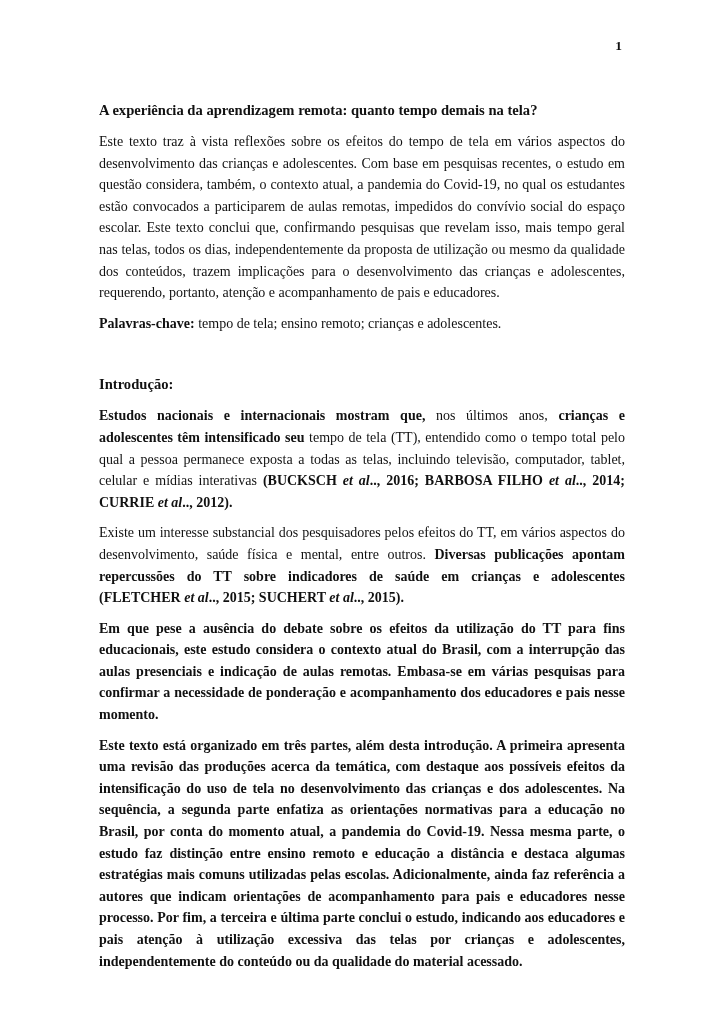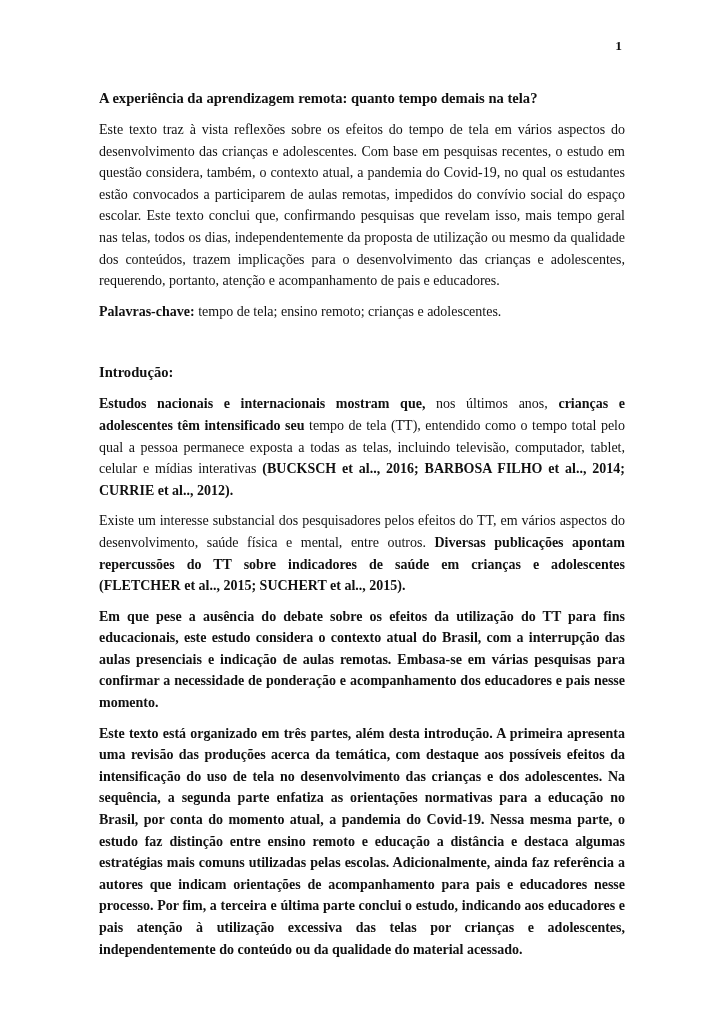--- a/index.html
+++ b/index.html
@@ -21,21 +21,21 @@
     position: absolute;
     top: 38px;
     left: 99px;
     width: 523px;
     text-align: right;
     font-size: 13.5px;
     font-weight: bold;
   }
   .content {
     position: absolute;
-    top: 0;
+    top: 12px;
     left: 99px;
     width: 526px;
   }
   .doc-title {
     margin: 88px 0 0 0;
     font-size: 14.6px;
     font-weight: bold;
     line-height: 20px;
   }
   .section-heading {
@@ -47,21 +47,21 @@
   .para {
     margin: 9px 0 0 0;
     font-size: 14px;
     line-height: 21.6px;
     text-align: justify;
   }
   .para.first-after-heading { margin-top: 11px; }
   .para.keywords { text-align: left; }
   .section-heading.introducao { margin-top: 40px; }
   .b { font-weight: bold; }
-  .i { }
+  .i { font-style: italic; }
 </style>
 </head>
 <body>
 
 <div class="page">
   <div class="page-number">1</div>
 
   <div class="content">
     <h1 class="doc-title">A experiência da aprendizagem remota: quanto tempo demais na tela?</h1>
 

